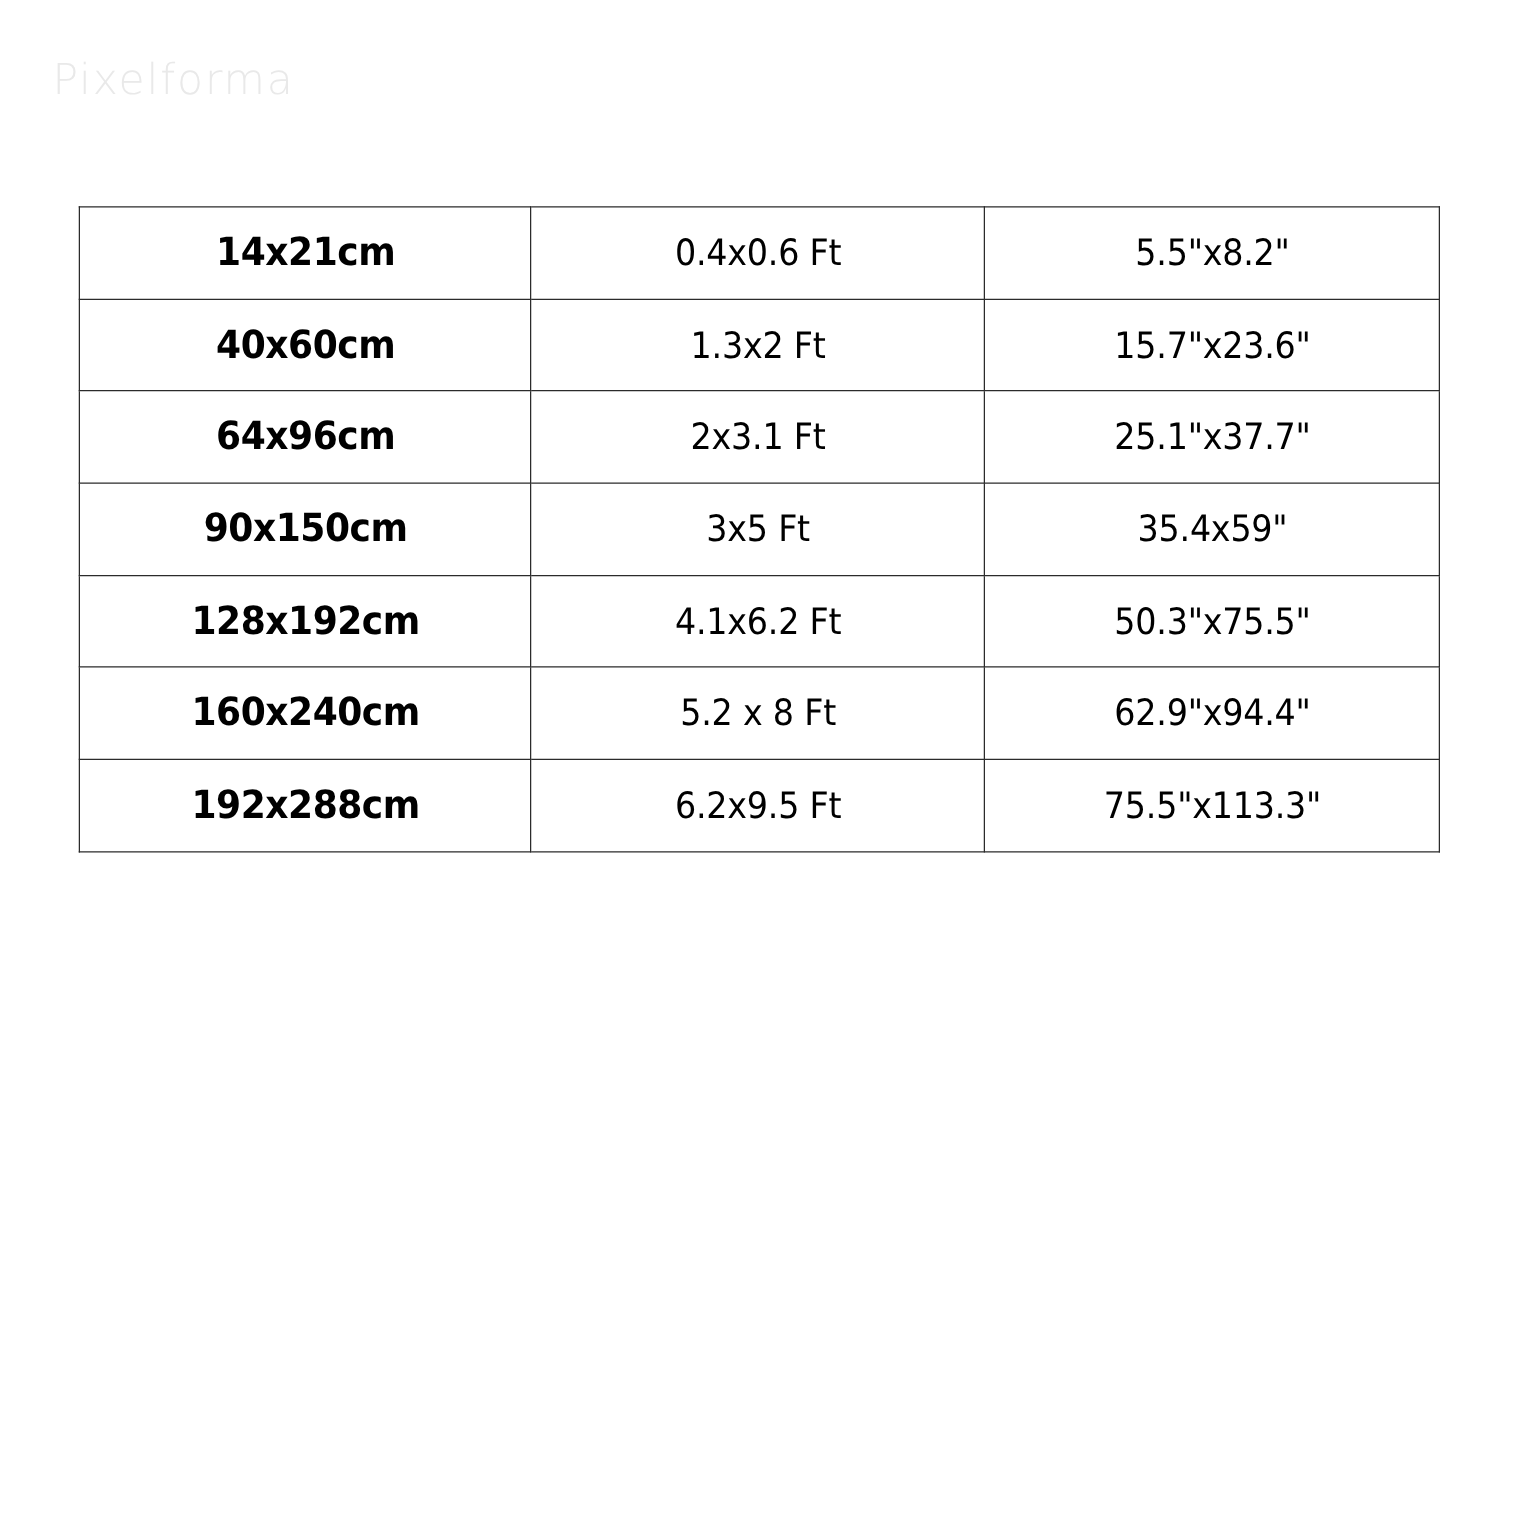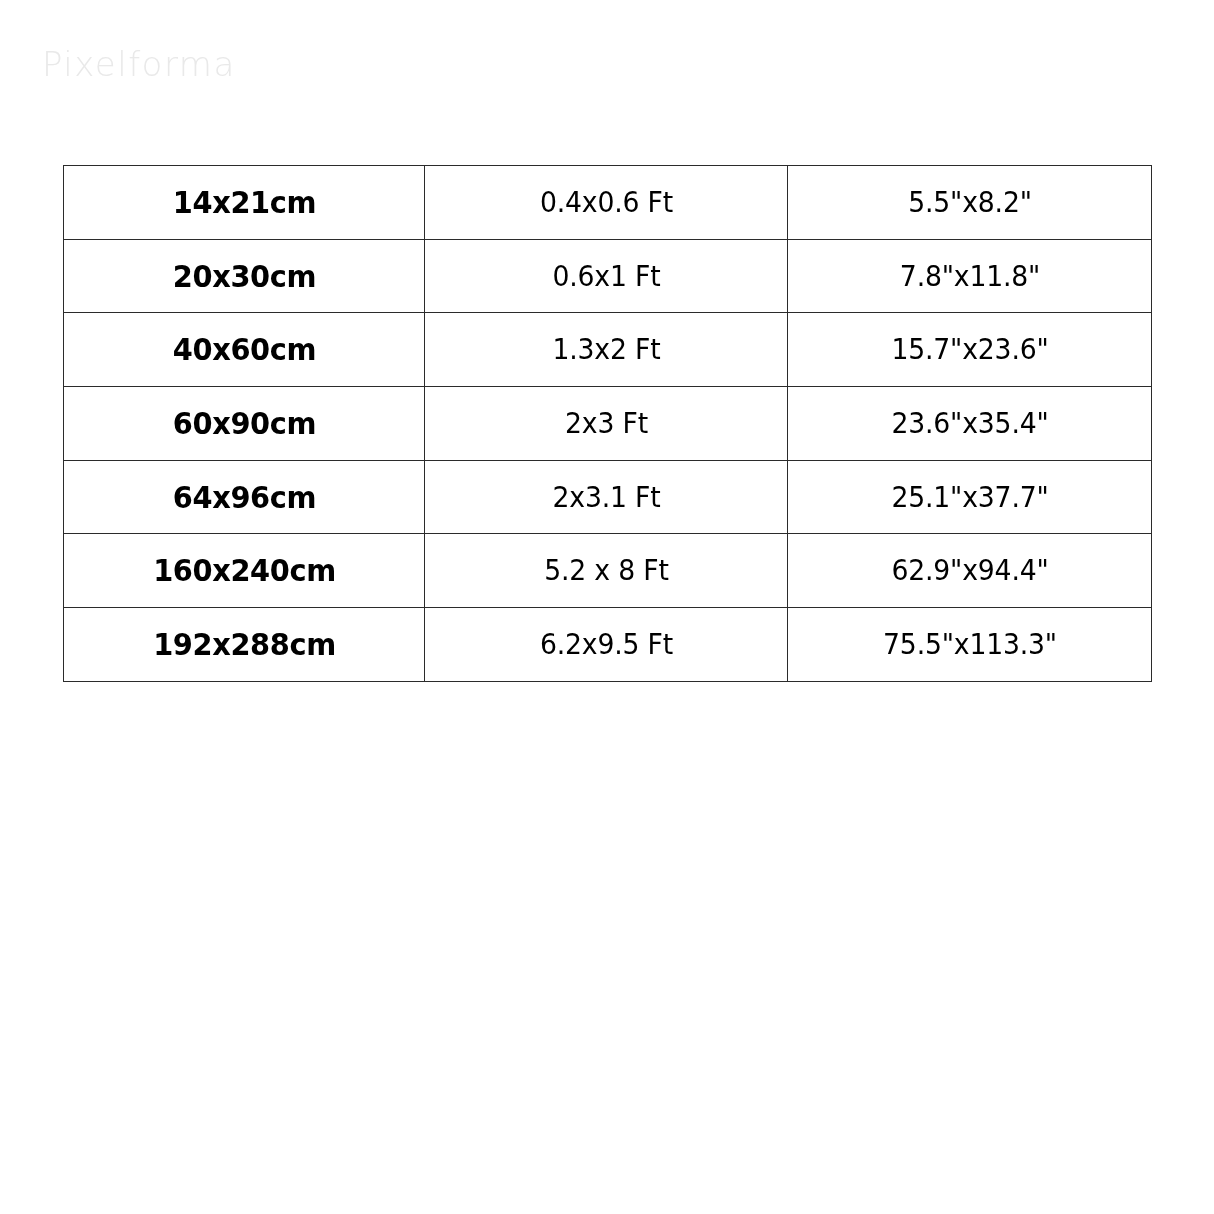--- a/index.html
+++ b/index.html
@@ -81,38 +81,38 @@
     <col class="col-inch">
   </colgroup>
   <tbody id="size-chart-body">
 
   <tr>
         <td class="cm-cell">14x21cm</td>
         <td class="ft-cell">0.4x0.6 Ft</td>
         <td class="inch-cell">5.5"x8.2"</td>
       </tr>
       <tr>
-        <td class="cm-cell">20x30cm</td>
-        <td class="ft-cell">0.6x1 Ft</td>
-        <td class="inch-cell">7.8"x11.8"</td>
-      </tr>
-      <tr>
         <td class="cm-cell">40x60cm</td>
         <td class="ft-cell">1.3x2 Ft</td>
         <td class="inch-cell">15.7"x23.6"</td>
       </tr>
       <tr>
-        <td class="cm-cell">60x90cm</td>
-        <td class="ft-cell">2x3 Ft</td>
-        <td class="inch-cell">23.6"x35.4"</td>
-      </tr>
-      <tr>
         <td class="cm-cell">64x96cm</td>
         <td class="ft-cell">2x3.1 Ft</td>
         <td class="inch-cell">25.1"x37.7"</td>
+      </tr>
+      <tr>
+        <td class="cm-cell">90x150cm</td>
+        <td class="ft-cell">3x5 Ft</td>
+        <td class="inch-cell">35.4x59"</td>
+      </tr>
+      <tr>
+        <td class="cm-cell">128x192cm</td>
+        <td class="ft-cell">4.1x6.2 Ft</td>
+        <td class="inch-cell">50.3"x75.5"</td>
       </tr>
       <tr>
         <td class="cm-cell">160x240cm</td>
         <td class="ft-cell">5.2 x 8 Ft</td>
         <td class="inch-cell">62.9"x94.4"</td>
       </tr>
       <tr>
         <td class="cm-cell">192x288cm</td>
         <td class="ft-cell">6.2x9.5 Ft</td>
         <td class="inch-cell">75.5"x113.3"</td>

